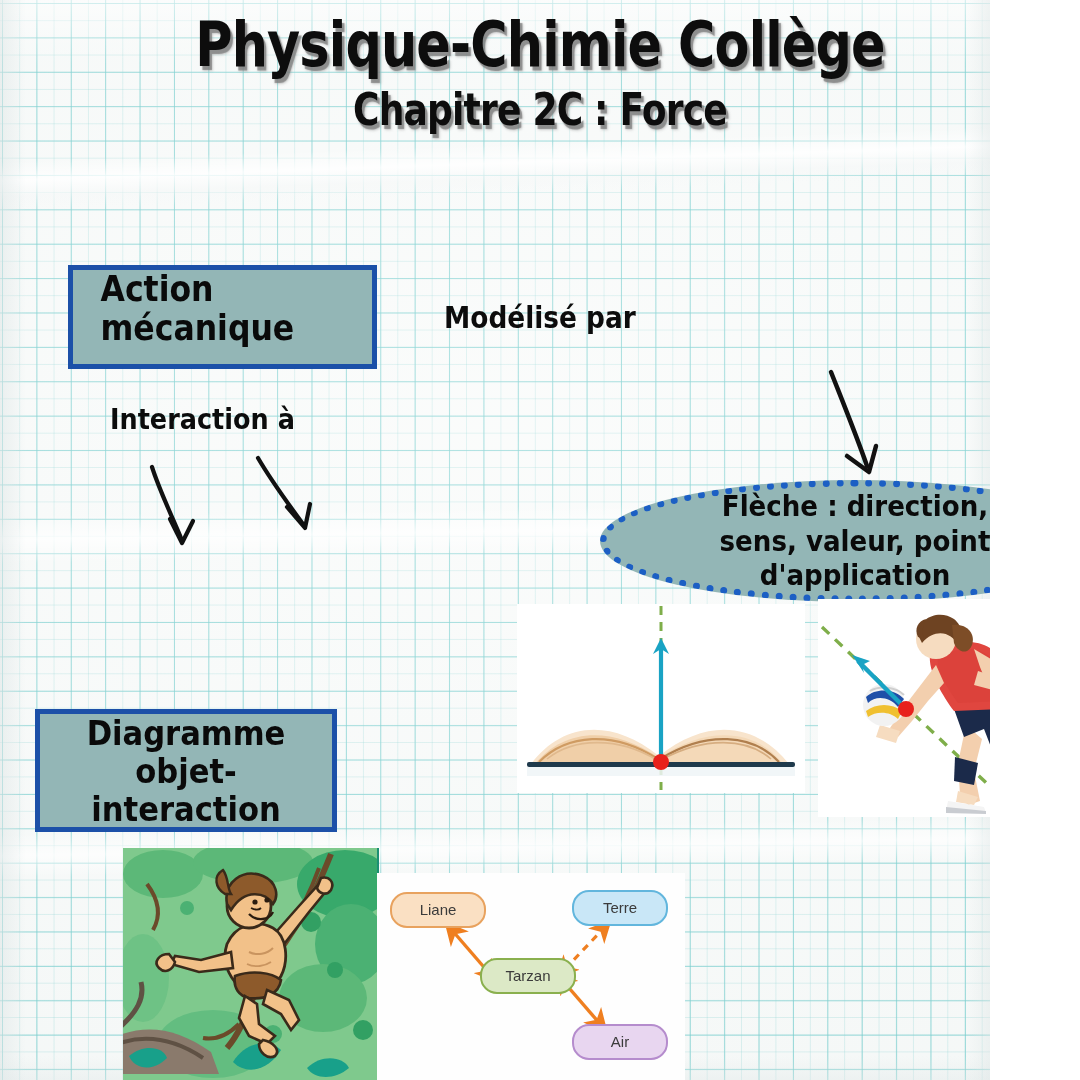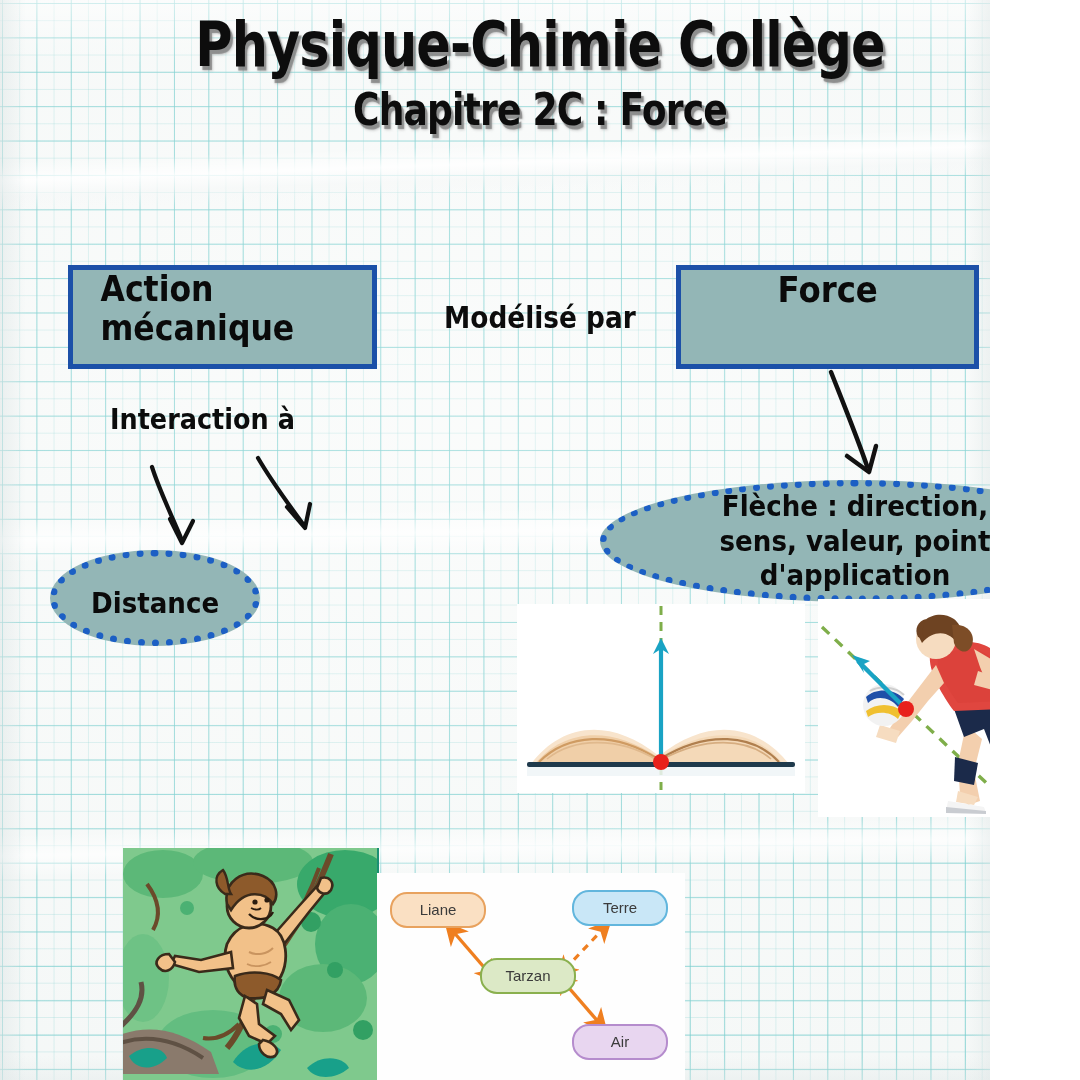--- a/index.html
+++ b/index.html
@@ -230,28 +230,26 @@
     <g>
       <path d="M831,372 C844,405 857,437 867,466" stroke="#111" stroke-width="4.5" fill="none" stroke-linecap="round"></path>
       <path d="M847,456 L869,472 L876,446" stroke="#111" stroke-width="4.5" fill="none" stroke-linecap="round" stroke-linejoin="round"></path>
     </g>
   </svg>
 
   <div class="rect-box" id="box-action">
     <div class="label">Action mécanique</div>
   </div>
 
-  <div class="rect-box" id="box-force">
-    <div class="label">Force</div>
-  </div>
-
-
-  <div class="ellipse" id="ell-distance">
-    <div class="label">Distance</div>
-  </div>
+
+  <div class="rect-box" id="box-diagramme">
+    <div class="label">Diagramme
+objet-interaction</div>
+  </div>
+
 
 
   <div class="ellipse" id="ell-fleche">
     <div class="label">Flèche : direction, sens, valeur, point d'application</div>
   </div>
 
   <div class="free-label" id="lbl-modelise">Modélisé par</div>
   <div class="free-label" id="lbl-interaction">Interaction à</div>
 
   <div class="photo-card" id="card-book">

